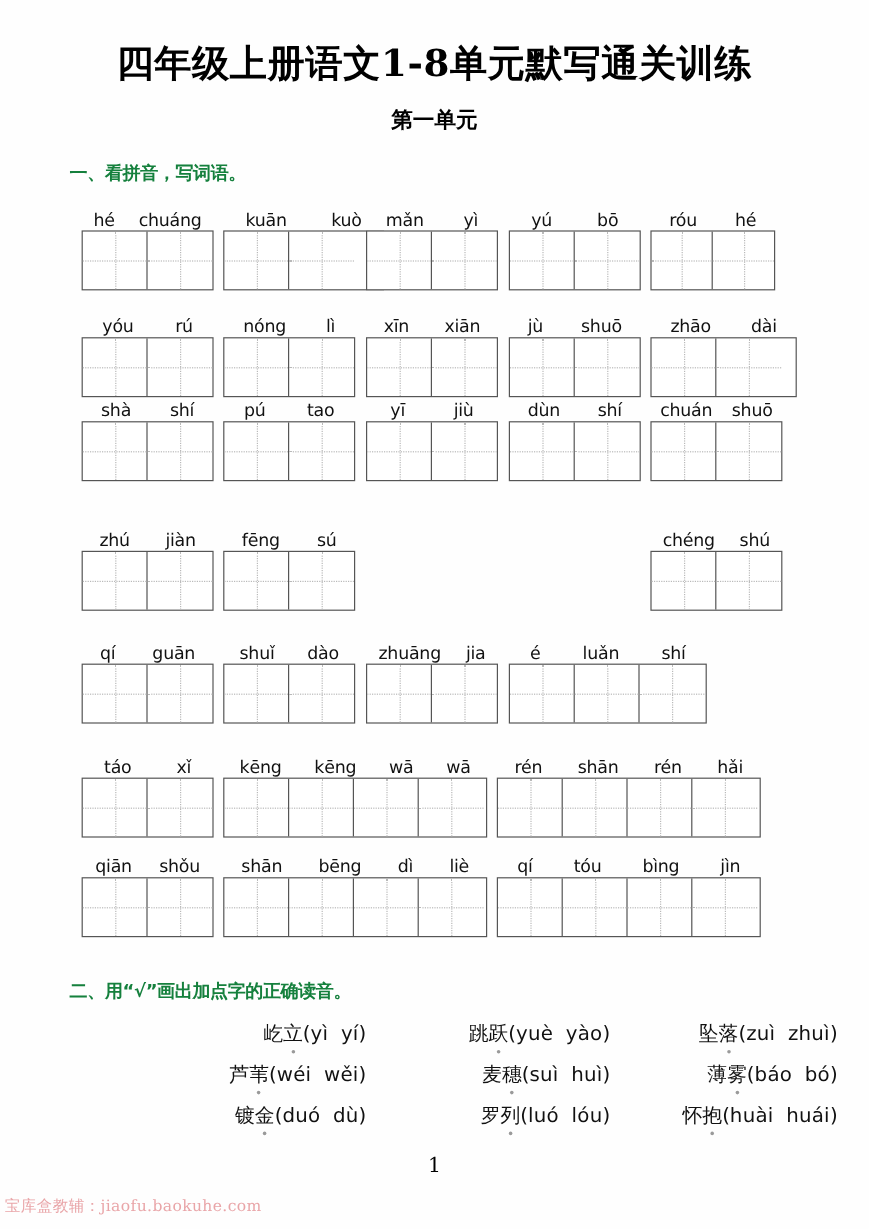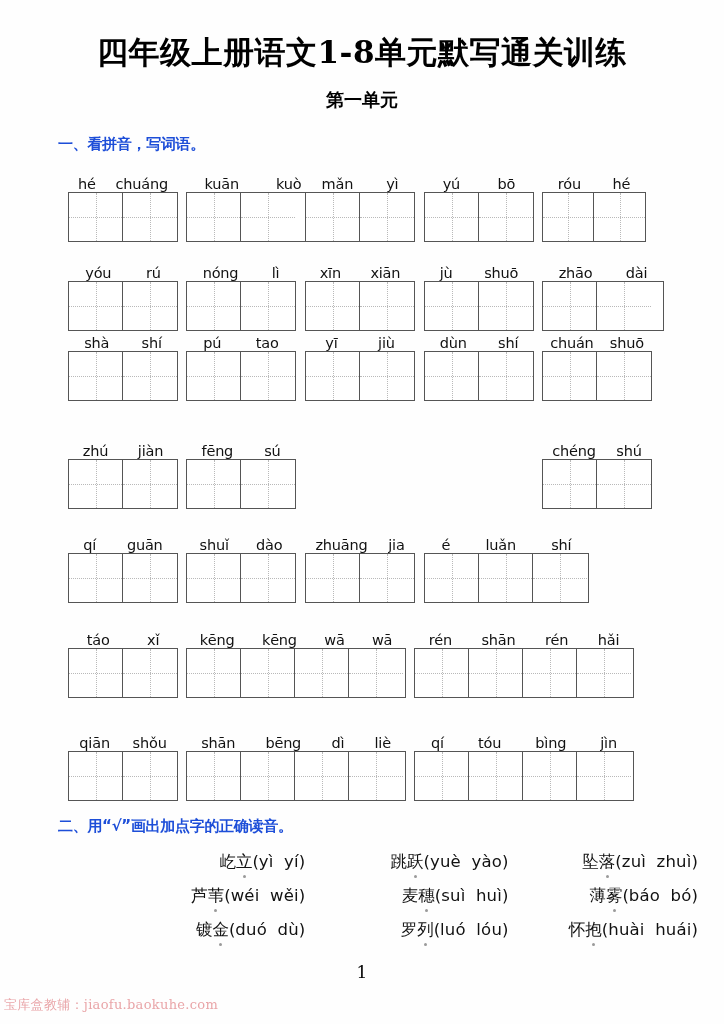--- a/index.html
+++ b/index.html
@@ -47,21 +47,21 @@
     font-size: 18px;
     color: #000;
   }
 
   
   .section-heading {
     position: absolute;
     font-family: "DejaVu Sans", "Liberation Sans", sans-serif;
     font-weight: 700;
     font-size: 15px;
-    color: #1d4ed8;
+    color: #15803d;
     letter-spacing: -0.3px;
     white-space: nowrap;
   }
   #sec1-heading { left: 58px; top: 135px; }
   #sec2-heading { left: 58px; top: 817px; }
 
   
   .tian-row {
     position: absolute;
     left: 0;
@@ -455,21 +455,21 @@
             <span class="pinyin-syl">hǎi</span>
           </div>
           <div class="tian-cells">
             <div class="tian-cell"></div>
             <div class="tian-cell"></div>
             <div class="tian-cell"></div>
             <div class="tian-cell"></div>
           </div>
         </div>
       </div>
-      <div class="tian-row" style="top: 729px;">
+      <div class="tian-row" style="top: 709px;">
         <div class="tian-group" style="left: 68px; width: 110px;">
           <div class="pinyin-line">
             <span class="pinyin-syl">qiān</span>
             <span class="pinyin-syl">shǒu</span>
           </div>
           <div class="tian-cells">
             <div class="tian-cell"></div>
             <div class="tian-cell"></div>
           </div>
         </div>

